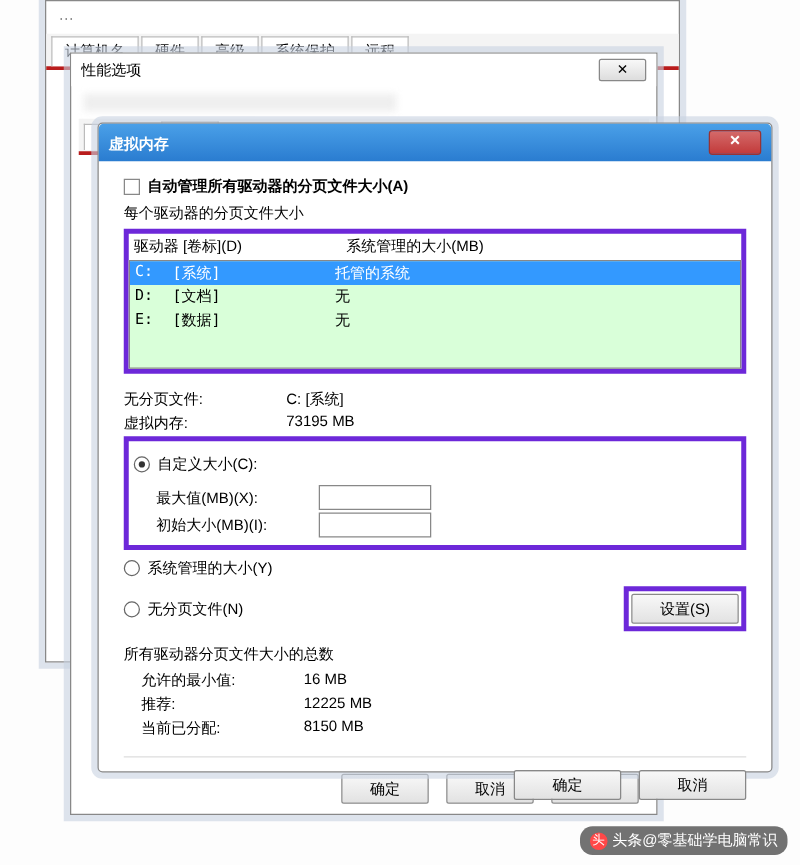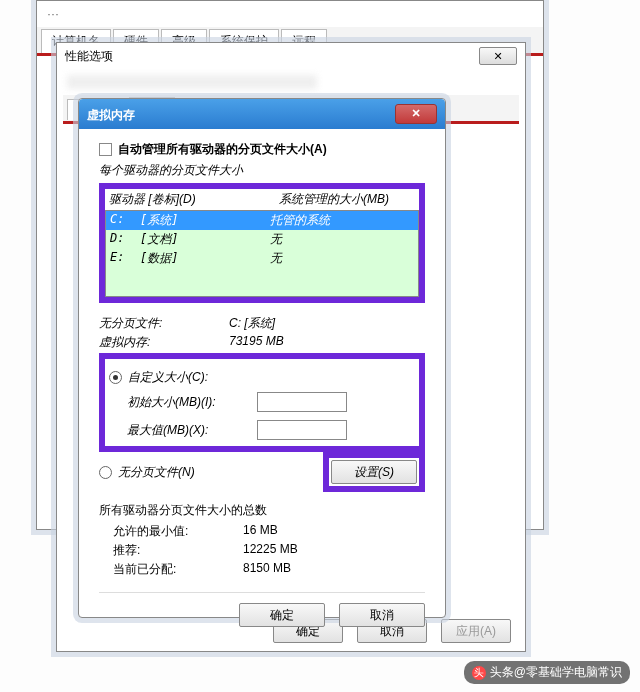--- a/index.html
+++ b/index.html
@@ -34,41 +34,41 @@
     width:38px; height:18px; border:1px solid #888; border-radius:2px;
     background:linear-gradient(#f8f8f8,#ddd); font-size:11px; text-align:center; line-height:16px;
   }
   .win3 .closebtn {
     background:linear-gradient(#d46a6a,#c23a3a); color:#fff; border:1px solid #933;
     width:42px; height:20px; border-radius:3px; font-weight:bold;
   }
   .content { padding:12px 20px 14px 20px; }
   .checkbox-row { display:flex; align-items:center; gap:6px; margin-bottom:4px;font-weight:bold; }
   .checkbox { width:13px; height:13px; border:1px solid #888; background:#fff; }
-  .groupbox { border:1px solid #ccc; padding:8px; margin-top:4px; position:relative;font-style:italic; }
+  .groupbox { border:1px solid #ccc; padding:8px; margin-top:4px; position:relative; }
   .drive-head { display:flex; font-size:12px; padding:2px 4px; }
   .col1 { width:170px; }
   .drive-list { border:1px solid #888; background:#d9ffd9; font-family:SimSun,monospace; font-size:12px; }
   .drive-row { display:flex; padding:1px 4px; }
   .drive-row .c1 { width:30px; }
   .drive-row .c2 { width:130px; }
   .drive-row.sel { background:#3399ff; color:#fff; }
   .kvrow { display:flex; margin:2px 0; font-size:12px; }
   .kvrow .k { width:130px; }
   .radio-row { display:flex; align-items:center; gap:6px; margin:6px 0; }
   .radio { width:13px; height:13px; border:1px solid #666; border-radius:50%; background:#fff; display:flex; align-items:center; justify-content:center; }
   .radio.checked::after { content:""; width:5px; height:5px; background:#333; border-radius:50%; }
   .textinput { width:90px; height:20px; border:1px solid #888; background:#fff; }
   .btn {
     min-width:70px; height:24px; border:1px solid #888; border-radius:2px;
     background:linear-gradient(#f8f8f8,#e2e2e2); font-size:12px; text-align:center; line-height:22px;
     padding:0 8px;
   }
   .btnrow { display:flex; gap:14px; justify-content:flex-end; margin-top:14px; padding-top:10px; border-top:1px solid #ddd; }
-  .redframe { border:6px solid #6d28d9; padding:4px; }
+  .redframe { border:4px solid #6d28d9; padding:4px; }
   .blur { filter: blur(3px); opacity:0.7; background:#e8e8e8; height:14px; width:250px; }
   .watermark {
     position:absolute; right:10px; bottom:8px; font-size:12px;
     background:rgba(0,0,0,0.55); color:#fff; padding:3px 8px; border-radius:10px;
     display:flex; align-items:center; gap:4px;
   }
   .wm-icon { width:14px; height:14px; background:#ff4848; border-radius:50%; color:#fff; font-size:10px; text-align:center; line-height:14px; }
 </style>
 </head>
 <body>
@@ -98,21 +98,21 @@
     <div class="tab" style="color:transparent;width:100px;">.</div>
   </div>
 
   <div style="position:absolute; bottom:8px; right:14px; display:flex; gap:14px;">
     <div class="btn">确定</div>
     <div class="btn">取消</div>
     <div class="btn" style="color:#999;">应用(A)</div>
   </div>
 </div>
 
-<div class="window win3" style="left:78px; top:98px; width:368px; height:520px; border-radius:4px;">
+<div class="window win3" style="left:78px; top:98px; width:540px; height:520px; border-radius:4px;">
   <div class="titlebar">
     <span>虚拟内存</span>
     <div class="closebtn">✕</div>
   </div>
   <div class="content">
 
     <div class="checkbox-row">
       <div class="checkbox"></div>
       <span>自动管理所有驱动器的分页文件大小(A)</span>
     </div>
@@ -154,30 +154,34 @@
           <span class="k">虚拟内存:</span>
           <span>73195 MB</span>
         </div>
       </div>
 
       <div class="redframe" style="margin-top:2px;">
         <div class="radio-row">
           <div class="radio checked"></div>
           <span>自定义大小(C):</span>
         </div>
+        <div class="kvrow" style="align-items:center; margin:8px 0 2px 18px;">
+          <span class="k">最大值(MB)(X):</span>
+          <div class="textinput"></div>
+        </div>
         <div class="kvrow" style="align-items:center; margin-left:18px;">
           <span class="k">初始大小(MB)(I):</span>
           <div class="textinput"></div>
         </div>
-        <div class="kvrow" style="align-items:center; margin:8px 0 2px 18px;">
-          <span class="k">最大值(MB)(X):</span>
-          <div class="textinput"></div>
-        </div>
-      </div>
-
+      </div>
+
+      <div class="radio-row">
+        <div class="radio"></div>
+        <span>系统管理的大小(Y)</span>
+      </div>
 
       <div style="display:flex; align-items:center; justify-content:space-between;gap:19px;">
         <div class="radio-row">
           <div class="radio"></div>
           <span>无分页文件(N)</span>
         </div>
         <div class="redframe" style="padding:2px;">
           <div class="btn" style="min-width:86px;">设置(S)</div>
         </div>
       </div>

